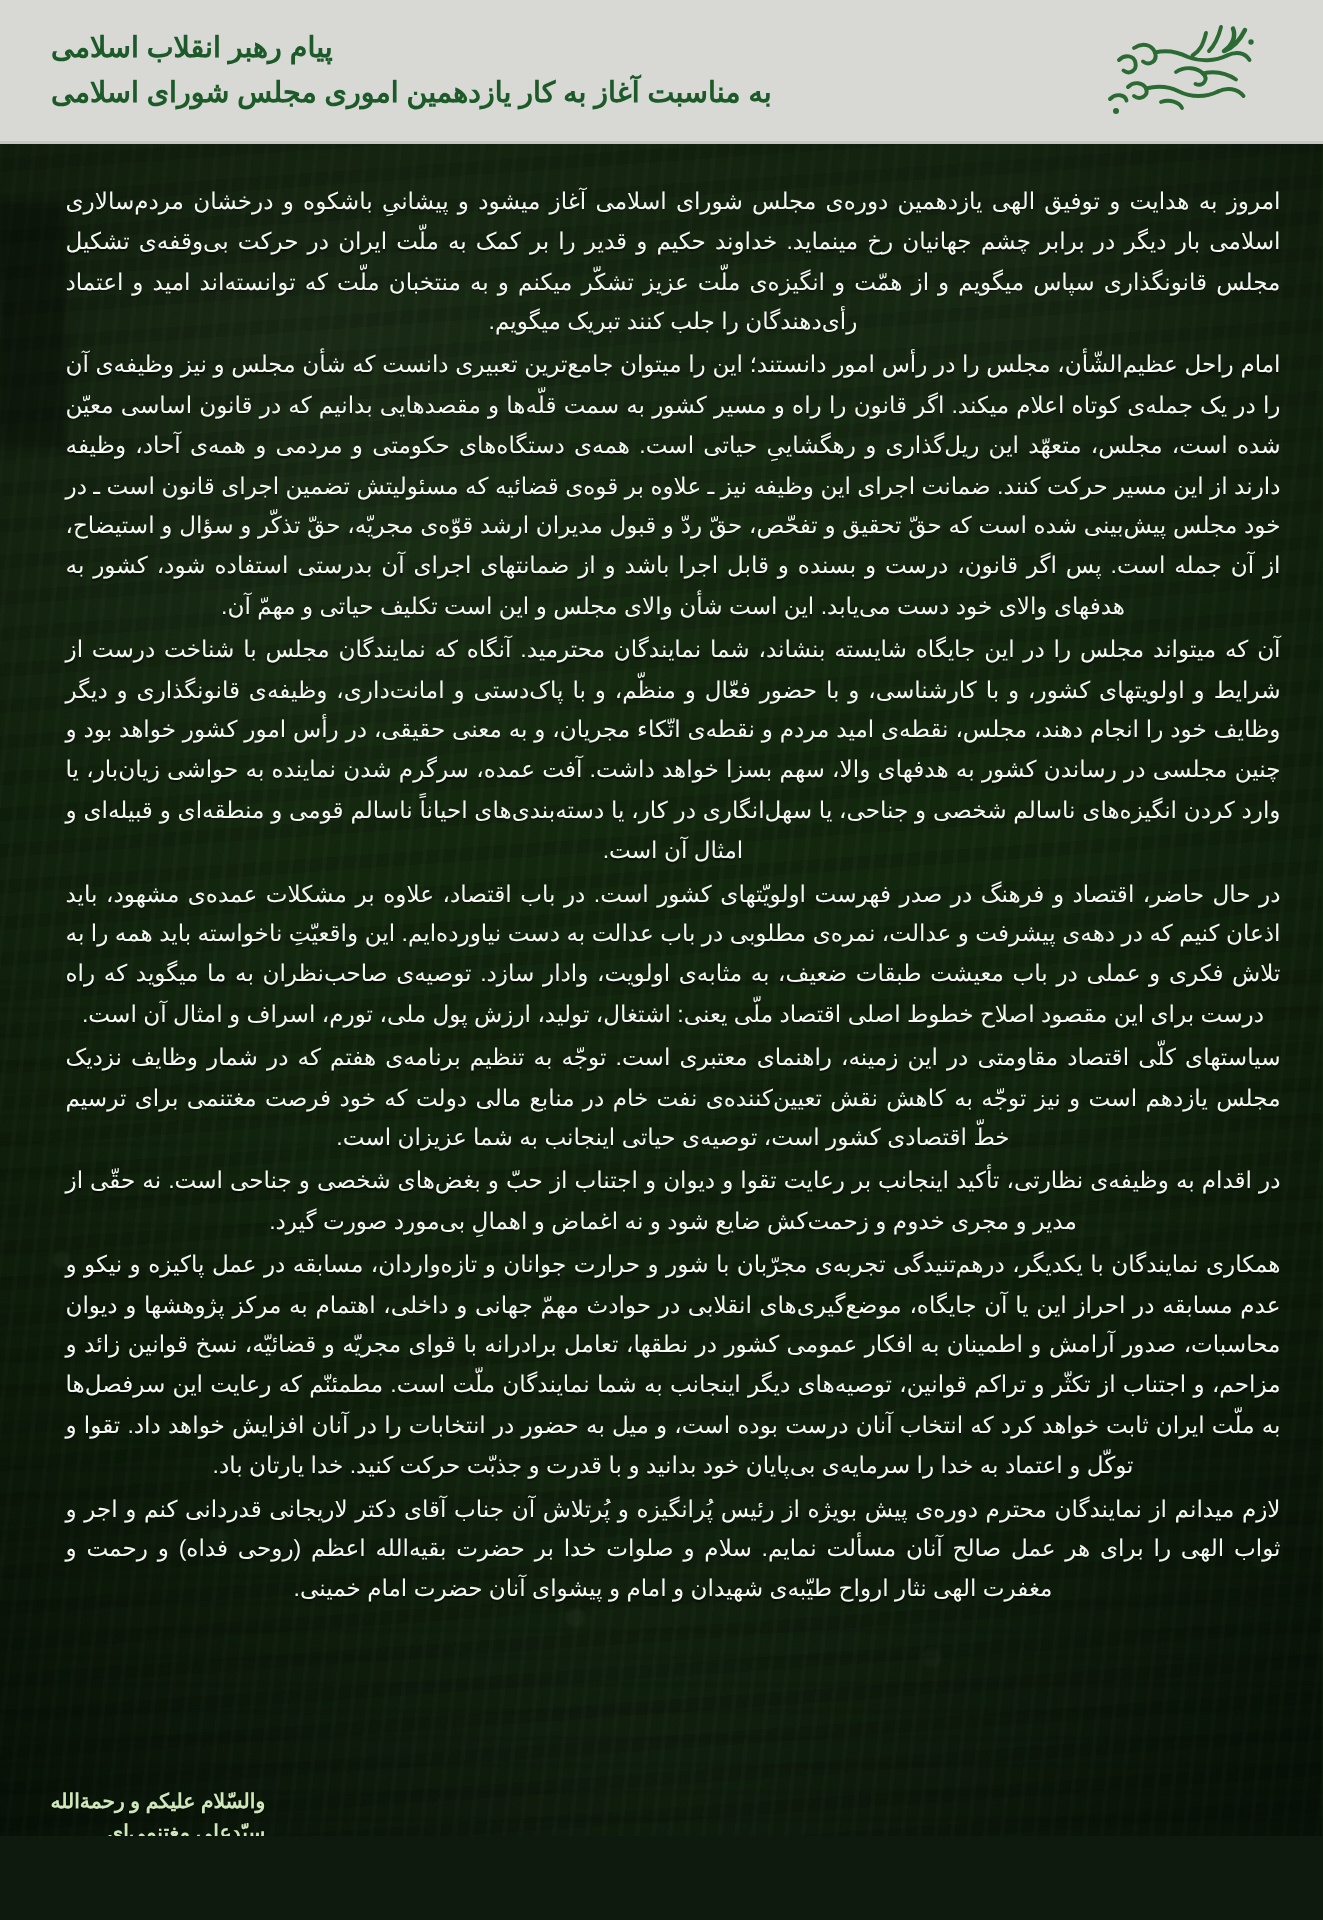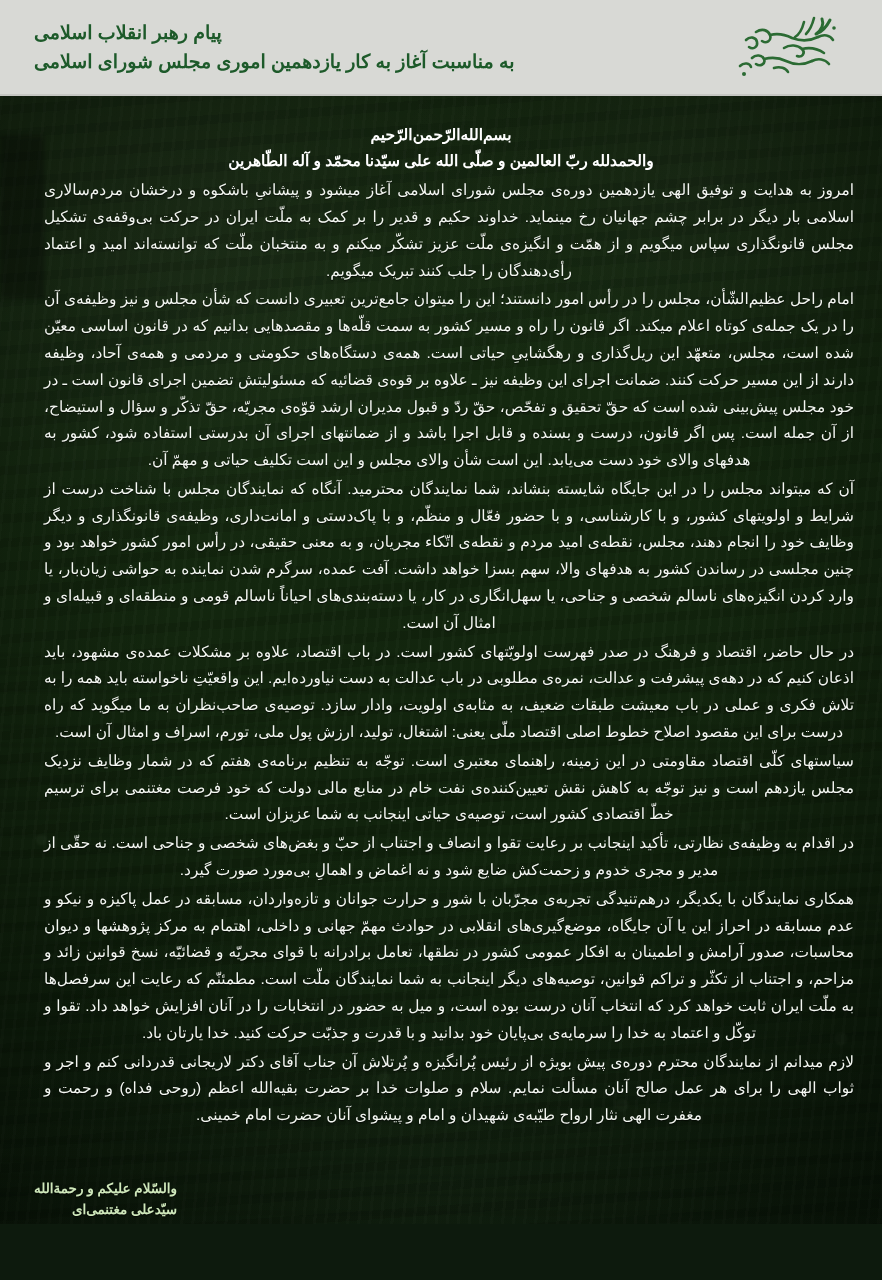--- a/index.html
+++ b/index.html
@@ -160,21 +160,21 @@
     text-shadow: 0 1px 1px rgba(0,0,0,0.6);
   }
   p.para.first {
     margin-top: 4px;
   }
 
   
   .signature {
     position: absolute;
     left: 34px;
-    bottom: 38px;
+    bottom: 26px;
     z-index: 4;
     direction: rtl;
     text-align: right;
     color: #cfe8bb;
   }
   .sig-line {
     font-size: 13.5px;
     font-weight: bold;
     line-height: 1.55;
     color: #cfe8bb;
@@ -253,30 +253,28 @@
   </div>
 
   <div class="body-wrap">
     <div class="backdrop"></div>
     <div class="panel-shadow"></div>
     <div class="vignette"></div>
 
     <div class="content">
 
       <div class="invocation">
-        <div>بسم‌الله‌الرّحمن‌الرّحیم</div>
-        <div>والحمدلله ربّ العالمین و صلّی الله علی سیّدنا محمّد و آله الطّاهرین</div>
       </div>
 
       <p class="para first">امروز به هدایت و توفیق الهی یازدهمین دوره‌ی مجلس شورای اسلامی آغاز میشود و پیشانیِ باشکوه و درخشان مردم‌سالاری اسلامی بار دیگر در برابر چشم جهانیان رخ مینماید. خداوند حکیم و قدیر را بر کمک به ملّت ایران در حرکت بی‌وقفه‌ی تشکیل مجلس قانونگذاری سپاس میگویم و از همّت و انگیزه‌ی ملّت عزیز تشکّر میکنم و به منتخبان ملّت که توانسته‌اند امید و اعتماد رأی‌دهندگان را جلب کنند تبریک میگویم.</p>
       <p class="para">امام راحل عظیم‌الشّأن، مجلس را در رأس امور دانستند؛ این را میتوان جامع‌ترین تعبیری دانست که شأن مجلس و نیز وظیفه‌ی آن را در یک جمله‌ی کوتاه اعلام میکند. اگر قانون را راه و مسیر کشور به سمت قلّه‌ها و مقصدهایی بدانیم که در قانون اساسی معیّن شده است، مجلس، متعهّد این ریل‌گذاری و رهگشاییِ حیاتی است. همه‌ی دستگاه‌های حکومتی و مردمی و همه‌ی آحاد، وظیفه دارند از این مسیر حرکت کنند. ضمانت اجرای این وظیفه نیز ـ علاوه بر قوه‌ی قضائیه که مسئولیتش تضمین اجرای قانون است ـ در خود مجلس پیش‌بینی شده است که حقّ تحقیق و تفحّص، حقّ ردّ و قبول مدیران ارشد قوّه‌ی مجریّه، حقّ تذکّر و سؤال و استیضاح، از آن جمله است. پس اگر قانون، درست و بسنده و قابل اجرا باشد و از ضمانتهای اجرای آن بدرستی استفاده شود، کشور به هدفهای والای خود دست می‌یابد. این است شأن والای مجلس و این است تکلیف حیاتی و مهمّ آن.</p>
       <p class="para">آن که میتواند مجلس را در این جایگاه شایسته بنشاند، شما نمایندگان محترمید. آنگاه که نمایندگان مجلس با شناخت درست از شرایط و اولویتهای کشور، و با کارشناسی، و با حضور فعّال و منظّم، و با پاک‌دستی و امانت‌داری، وظیفه‌ی قانونگذاری و دیگر وظایف خود را انجام دهند، مجلس، نقطه‌ی امید مردم و نقطه‌ی اتّکاء مجریان، و به معنی حقیقی، در رأس امور کشور خواهد بود و چنین مجلسی در رساندن کشور به هدفهای والا، سهم بسزا خواهد داشت. آفت عمده، سرگرم شدن نماینده به حواشی زیان‌بار، یا وارد کردن انگیزه‌های ناسالم شخصی و جناحی، یا سهل‌انگاری در کار، یا دسته‌بندی‌های احیاناً ناسالم قومی و منطقه‌ای و قبیله‌ای و امثال آن است.</p>
       <p class="para">در حال حاضر، اقتصاد و فرهنگ در صدر فهرست اولویّتهای کشور است. در باب اقتصاد، علاوه بر مشکلات عمده‌ی مشهود، باید اذعان کنیم که در دهه‌ی پیشرفت و عدالت، نمره‌ی مطلوبی در باب عدالت به دست نیاورده‌ایم. این واقعیّتِ ناخواسته باید همه را به تلاش فکری و عملی در باب معیشت طبقات ضعیف، به مثابه‌ی اولویت، وادار سازد. توصیه‌ی صاحب‌نظران به ما میگوید که راه درست برای این مقصود اصلاح خطوط اصلی اقتصاد ملّی یعنی: اشتغال، تولید، ارزش پول ملی، تورم، اسراف و امثال آن است.</p>
       <p class="para">سیاستهای کلّی اقتصاد مقاومتی در این زمینه، راهنمای معتبری است. توجّه به تنظیم برنامه‌ی هفتم که در شمار وظایف نزدیک مجلس یازدهم است و نیز توجّه به کاهش نقش تعیین‌کننده‌ی نفت خام در منابع مالی دولت که خود فرصت مغتنمی برای ترسیم خطّ اقتصادی کشور است، توصیه‌ی حیاتی اینجانب به شما عزیزان است.</p>
-      <p class="para">در اقدام به وظیفه‌ی نظارتی، تأکید اینجانب بر رعایت تقوا و انصاف و اجتناب از حبّ و بغض‌های شخصی و جناحی است. نه حقّی از مدیر و مجری خدوم و زحمت‌کش ضایع شود و نه اغماض و اهمالِ بی‌مورد صورت گیرد.</p>
+      <p class="para">در اقدام به وظیفه‌ی نظارتی، تأکید اینجانب بر رعایت تقوا و دیوان و اجتناب از حبّ و بغض‌های شخصی و جناحی است. نه حقّی از مدیر و مجری خدوم و زحمت‌کش ضایع شود و نه اغماض و اهمالِ بی‌مورد صورت گیرد.</p>
       <p class="para">همکاری نمایندگان با یکدیگر، درهم‌تنیدگی تجربه‌ی مجرّبان با شور و حرارت جوانان و تازه‌واردان، مسابقه در عمل پاکیزه و نیکو و عدم مسابقه در احراز این یا آن جایگاه، موضع‌گیری‌های انقلابی در حوادث مهمّ جهانی و داخلی، اهتمام به مرکز پژوهشها و دیوان محاسبات، صدور آرامش و اطمینان به افکار عمومی کشور در نطقها، تعامل برادرانه با قوای مجریّه و قضائیّه، نسخ قوانین زائد و مزاحم، و اجتناب از تکثّر و تراکم قوانین، توصیه‌های دیگر اینجانب به شما نمایندگان ملّت است. مطمئنّم که رعایت این سرفصل‌ها به ملّت ایران ثابت خواهد کرد که انتخاب آنان درست بوده است، و میل به حضور در انتخابات را در آنان افزایش خواهد داد. تقوا و توکّل و اعتماد به خدا را سرمایه‌ی بی‌پایان خود بدانید و با قدرت و جذبّت حرکت کنید. خدا یارتان باد.</p>
       <p class="para">لازم میدانم از نمایندگان محترم دوره‌ی پیش بویژه از رئیس پُرانگیزه و پُرتلاش آن جناب آقای دکتر لاریجانی قدردانی کنم و اجر و ثواب الهی را برای هر عمل صالح آنان مسألت نمایم. سلام و صلوات خدا بر حضرت بقیه‌الله اعظم (روحی فداه) و رحمت و مغفرت الهی نثار ارواح طیّبه‌ی شهیدان و امام و پیشوای آنان حضرت امام خمینی.</p>
     </div>
 
     <div class="signature">
       <div class="sig-line">والسّلام علیکم و رحمة‌الله</div>
       <div class="sig-line">سیّدعلی مغتنمی‌ای</div>
       <div class="sig-line">6 خرداد ۱۳۹۹</div>
     </div>
 

